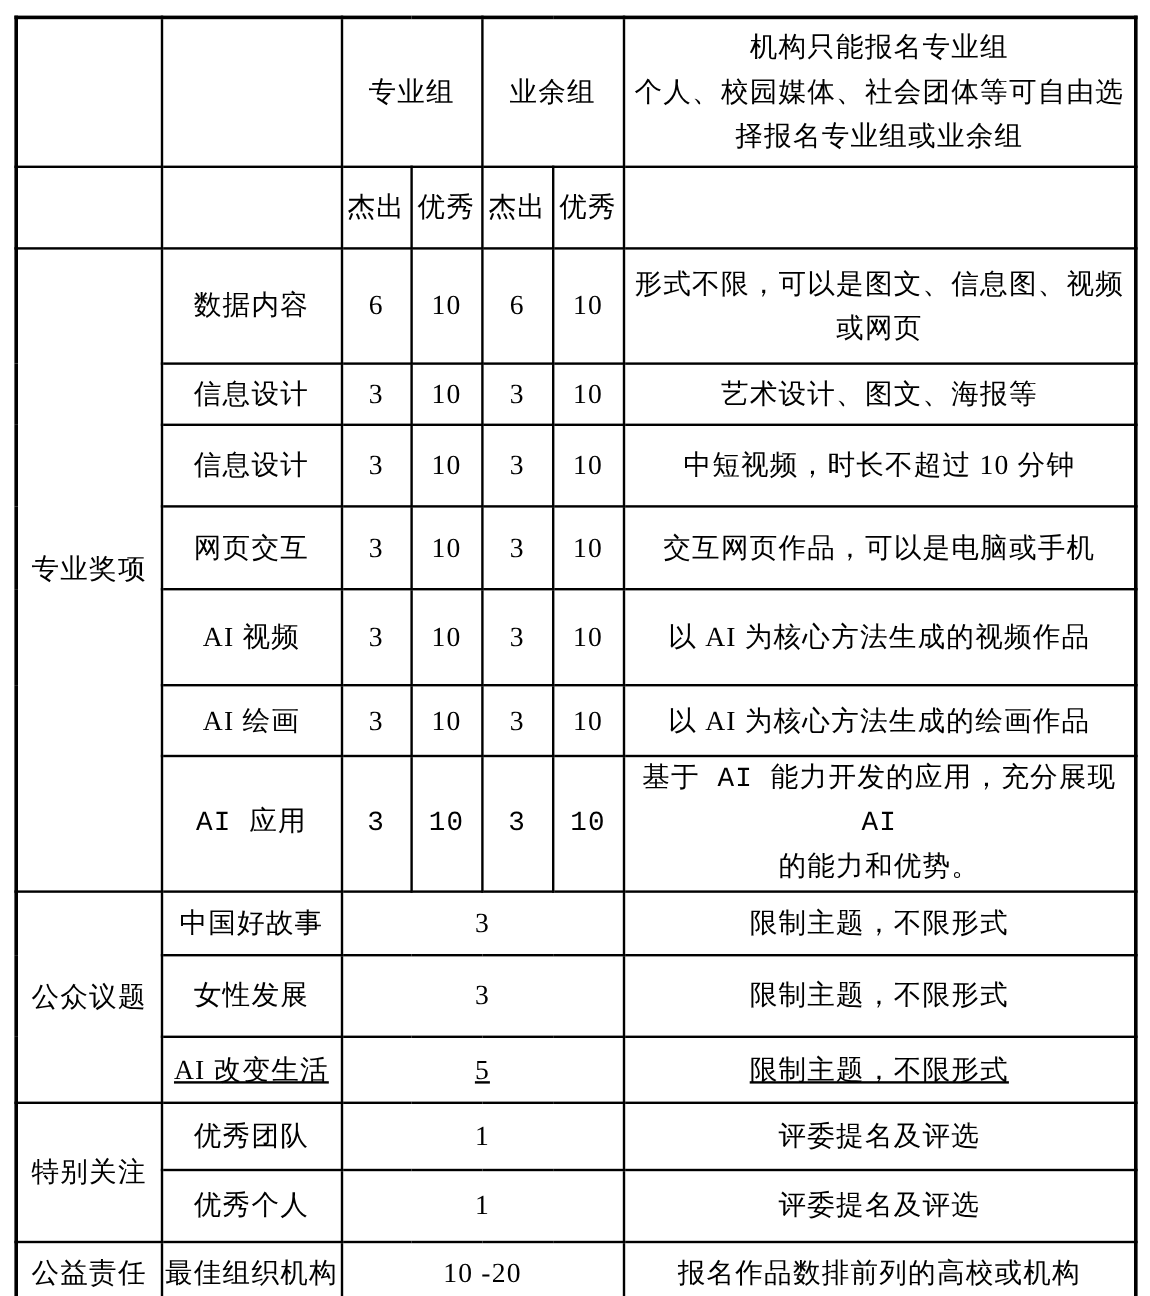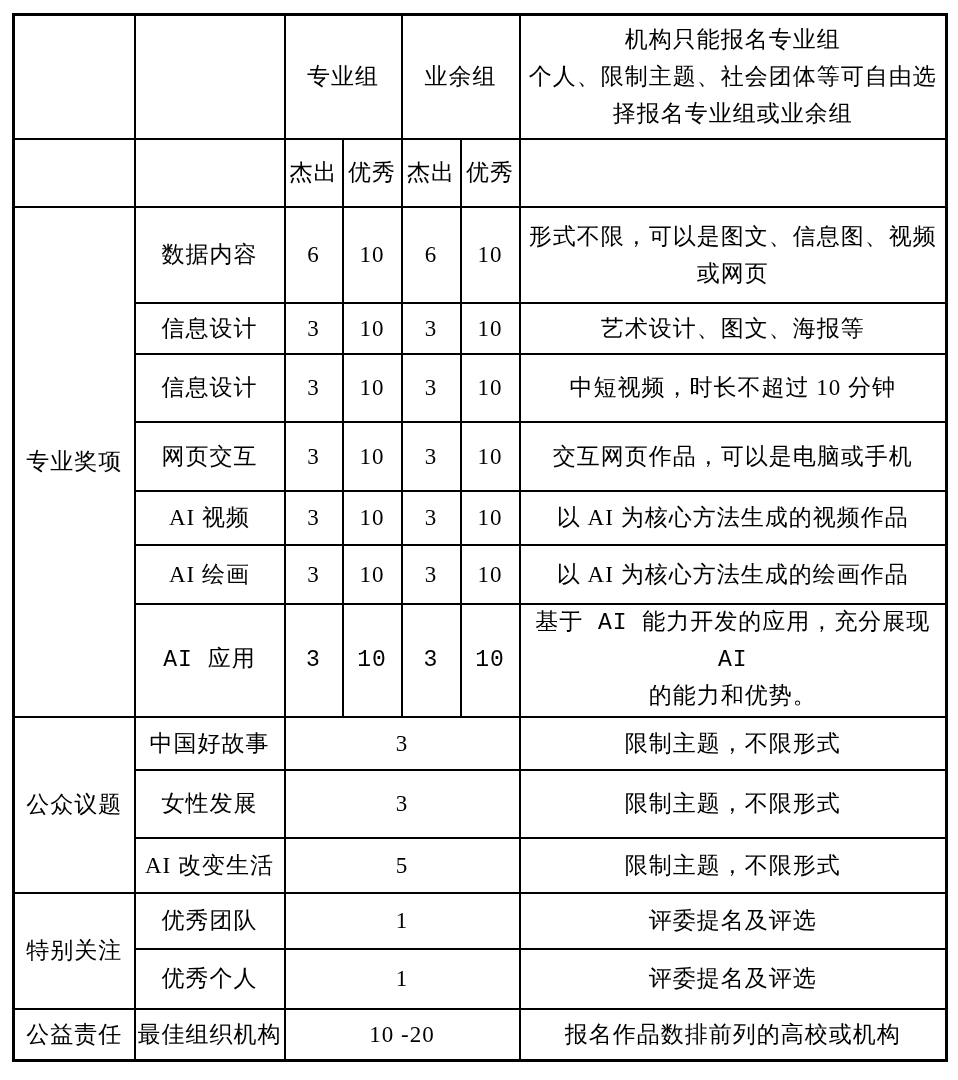--- a/index.html
+++ b/index.html
@@ -40,26 +40,26 @@
   tr.thick-top td { border-top: 1px solid #14532d; }
   td.pre { white-space: pre-line; }
   td.nowrap { white-space: nowrap; }
   
   tr.rh1  { height: 124px; }
   tr.rh2  { height: 68px;  }
   tr.rb0  { height: 96px;  }
   tr.rb1  { height: 51px; margin-top: 48px;  }
   tr.rb2  { height: 68px;  }
   tr.rb3  { height: 69px;  }
-  tr.rb4  { height: 54px;  }
+  tr.rb4  { height: 80px;  }
   tr.rb5  { height: 59px;  }
   tr.rb6  { height: 90px; font-family: Liberation Mono, monospace;  }
   tr.rb7  { height: 53px;  }
   tr.rb8  { height: 68px;  }
-  tr.rb9  { height: 55px;  }
+  tr.rb9  { height: 55px; text-decoration: underline;  }
   tr.rb10 { height: 56px;  }
   tr.rb11 { height: 60px;  }
   tr.rb12 { height: 52px;  }
 </style>
 </head>
 <body>
 
 <div class="page">
   <table class="awards">
     <colgroup>
@@ -72,21 +72,21 @@
       <col style="width:427px">
     </colgroup>
 
     <tbody>
         <tr class="rh1">
       <td></td>
       <td></td>
       <td colspan="2" class="nowrap">专业组</td>
       <td colspan="2" class="nowrap">业余组</td>
       <td class="pre">机构只能报名专业组
-个人、限制主题、社会团体等可自由选
+个人、校园媒体、社会团体等可自由选
 择报名专业组或业余组</td>
     </tr>
 
     <tr class="rh2 thick-top">
       <td></td>
       <td></td>
       <td class="nowrap">杰出</td>
       <td class="nowrap">优秀</td>
       <td class="nowrap">杰出</td>
       <td class="nowrap">优秀</td>

